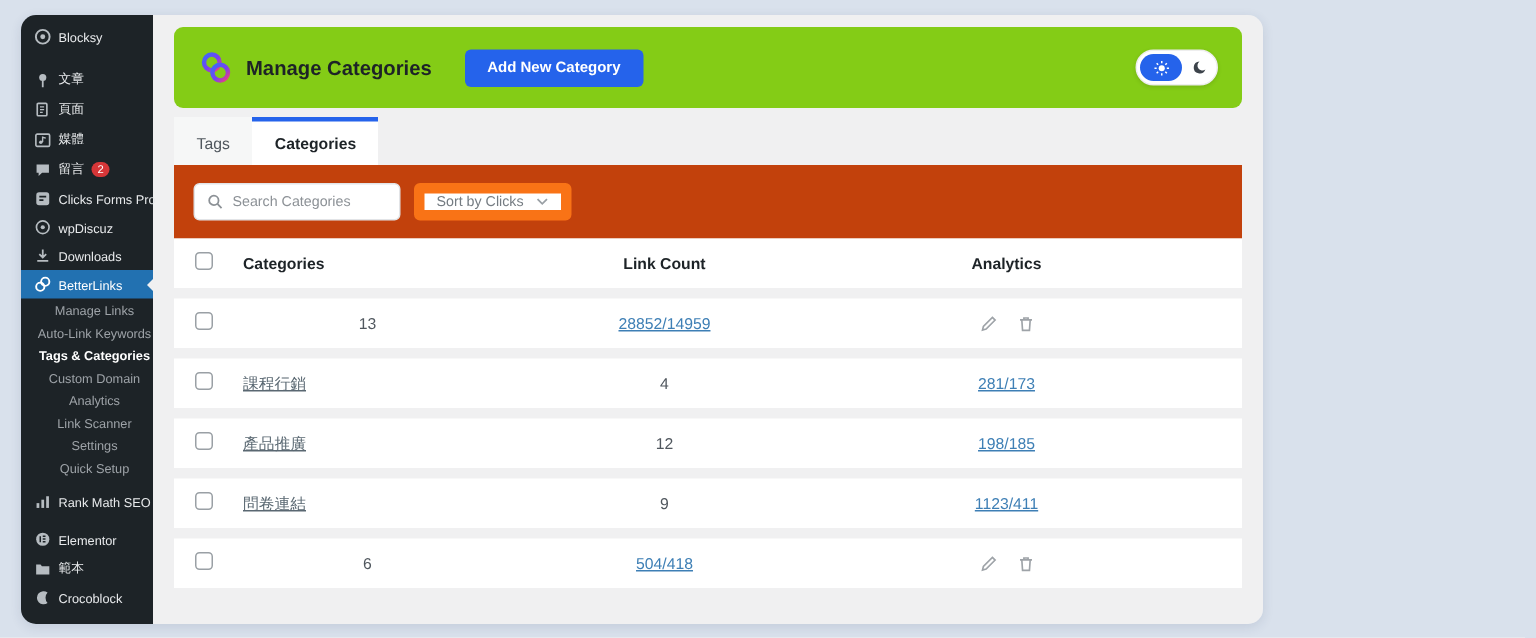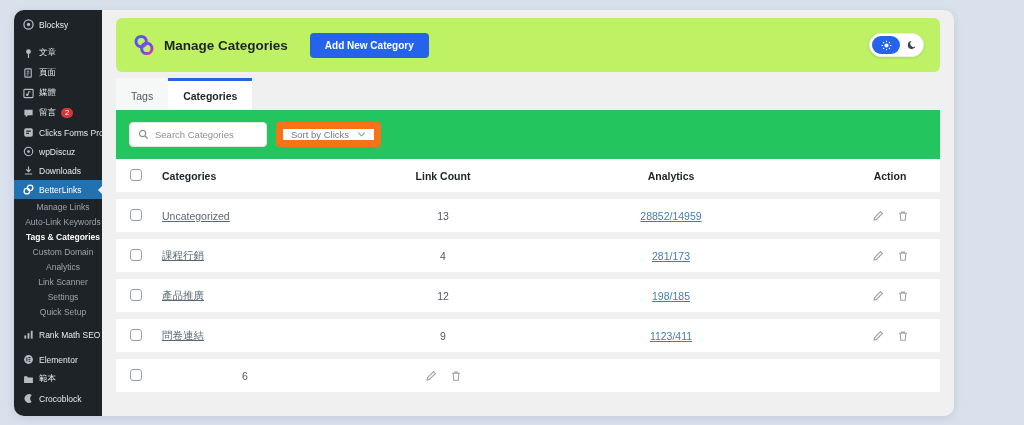--- a/index.html
+++ b/index.html
@@ -1,49 +1,49 @@
 <!DOCTYPE html>
 <html><head>
 <meta charset="utf-8">
 <style>
   * { margin:0; padding:0; box-sizing:border-box; }
   html,body { width:1024px; height:425px; overflow:hidden; }
   body { background:#d9e1ec; font-family:"Liberation Sans","DejaVu Sans",sans-serif; }
-  .frame { position:absolute; left:14px; top:10px; width:940px; height:406px; display:flex; border-radius:10px; overflow:hidden; box-shadow:0 2px 8px rgba(30,50,90,.12); }
+  .frame { position:absolute; left:14px; top:10px; width:828px; height:406px; display:flex; border-radius:10px; overflow:hidden; box-shadow:0 2px 8px rgba(30,50,90,.12); }
 
   
   .sidebar { width:88px; background:#1d2327; color:#e8eaec; flex-shrink:0; padding-top:5px; font-size:8.5px; }
   .s-item { display:flex; align-items:center; gap:5px; padding:4px 0 4px 9px; cursor:pointer; position:relative; white-space:nowrap; }
   .s-item svg { flex-shrink:0; }
   .s-item.logo { margin-bottom:9px; }
   .s-item.active { background:#2271b1; color:#fff; }
   .s-item.active::after { content:""; position:absolute; right:0; top:50%; transform:translateY(-50%);
     border:4px solid transparent; border-right-color:#f0f0f1; }
   .s-sub { padding:2.5px 0 2.5px 10px; color:#9ea3a8; cursor:pointer; font-size:8.5px; white-space:nowrap;text-align:center; }
   .s-sub.current { color:#fff; font-weight:bold; }
   .s-sep { height:6px; }
   .badge { background:#d63638; color:#fff; border-radius:8px; font-size:7.5px; padding:0 4px; line-height:10px; height:10px; display:inline-block; }
   .s-icon { color:#b6bcc1; display:flex; }
   .active .s-icon { color:#fff; }
 
   
   .main { flex:1; background:#f0f0f1; display:flex; flex-direction:column; overflow:hidden; }
-  .hdr-card { background:#bef264; border-radius:6px; margin:8px 14px 6px; height:54px; display:flex; align-items:center; padding:0 16px; }
+  .hdr-card { background:#84cc16; border-radius:6px; margin:8px 14px 6px; height:54px; display:flex; align-items:center; padding:0 16px; }
   .hdr-title { font-size:13.5px; font-weight:bold; color:#1d2327; margin-left:8px; }
   .btn-add { background:#2563eb; color:#fff; border:none; border-radius:4px; font-size:10px; font-weight:bold; padding:7px 15px; margin-left:22px; cursor:pointer; font-family:inherit; }
   .spacer { flex:1; }
   .toggle { background:#fff; border:1px solid #eee; box-shadow:0 1px 3px rgba(0,0,0,.12); border-radius:13px; display:flex; align-items:center; padding:2px; gap:3px; cursor:pointer; }
   .tg-sun { background:#2563eb; border-radius:10px; width:28px; height:18px; display:flex; align-items:center; justify-content:center; color:#fff; }
   .tg-moon { width:18px; height:18px; display:flex; align-items:center; justify-content:center; color:#3c434a; }
 
   .tabs { display:flex; margin-left:14px; }
   .tab { padding:9px 15px 8px; font-size:10.5px; color:#50575e; background:#f6f7f7; cursor:pointer; border-top:3px solid transparent; }
   .tab.active { background:#fff; border-top:3px solid #2563eb; font-weight:bold; color:#1d2327; }
 
-  .content { background:#22c55e; margin:0 14px 8px; flex:1; padding:12px 0 0; display:flex; flex-direction:column; overflow:hidden; }
+  .content { background:#c2410c; margin:0 14px 8px; flex:1; padding:12px 0 0; display:flex; flex-direction:column; overflow:hidden; }
   .toolbar { display:flex; align-items:center; padding:0 13px 12px; gap:9px; }
   .search { display:flex; align-items:center; gap:6px; border:1px solid #e2e4e7; border-radius:4px; height:25px; padding:0 8px; width:138px; background:#fff; }
   .search input { border:none; outline:none; font-size:9.5px; width:100%; color:#50575e; font-family:inherit; }
   .search input::placeholder { color:#8c9196; }
   .sel { display:flex; align-items:center; gap:8px; border:7px solid #f97316; border-radius:4px; height:25px; padding:0 8px; font-size:9.5px; color:#757c82; cursor:pointer; background:#fff; }
 
   .table { background:#f0f0f1; flex:1; }
   .t-row { background:#fff; display:grid; grid-template-columns:46px 166px 230px 226px 212px; align-items:center; height:33px; margin-bottom:7px; font-size:10.5px; color:#50575e; }
   .t-row.head { font-weight:bold; color:#1d2327; font-size:10.5px; height:33px; }
   .c-check { padding-left:14px; }
@@ -281,21 +281,20 @@
         <div class="t-row head">
           <span class="c-check"><span class="cb"></span></span>
           <span>Categories</span>
           <span class="c-count">Link Count</span>
           <span class="c-analytics">Analytics</span>
           <span class="c-analytics">Action</span>
         </div>
 
         <div class="t-row">
           <span class="c-check"><span class="cb"></span></span>
-          <span><a class="name-link">Uncategorized</a></span>
           <span class="c-count">13</span>
           <span class="c-analytics"><a class="an-link">28852/14959</a></span>
           <span class="c-action">
             <span class="act-ic">
                 <svg width="12" height="12" viewBox="0 0 12 12">
                   <path d="M8.6 1.6l1.8 1.8-6 6L2 10l.6-2.4z" fill="none" stroke="currentColor" stroke-width="1.1"></path>
                 </svg>
               </span>
             <span class="act-ic">
                 <svg width="12" height="12" viewBox="0 0 12 12">
@@ -358,20 +357,21 @@
                 <svg width="12" height="12" viewBox="0 0 12 12">
                   <path d="M2 3.2h8M4.6 3.2V2h2.8v1.2M3.2 3.2l.5 7h4.6l.5-7" fill="none" stroke="currentColor" stroke-width="1.1"></path>
                 </svg>
               </span>
           </span>
         </div>
 
         <div class="t-row">
           <span class="c-check"><span class="cb"></span></span>
           <span class="c-count">6</span>
+          <span class="c-analytics"><a class="an-link">504/418</a></span>
           <span class="c-action">
             <span class="act-ic">
                 <svg width="12" height="12" viewBox="0 0 12 12">
                   <path d="M8.6 1.6l1.8 1.8-6 6L2 10l.6-2.4z" fill="none" stroke="currentColor" stroke-width="1.1"></path>
                 </svg>
               </span>
             <span class="act-ic">
                 <svg width="12" height="12" viewBox="0 0 12 12">
                   <path d="M2 3.2h8M4.6 3.2V2h2.8v1.2M3.2 3.2l.5 7h4.6l.5-7" fill="none" stroke="currentColor" stroke-width="1.1"></path>
                 </svg>

